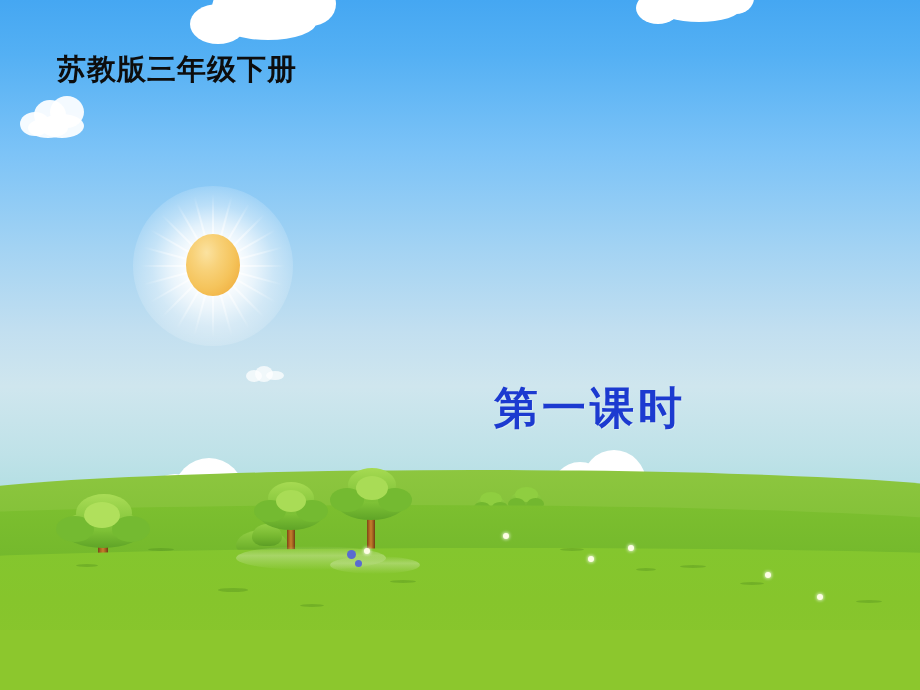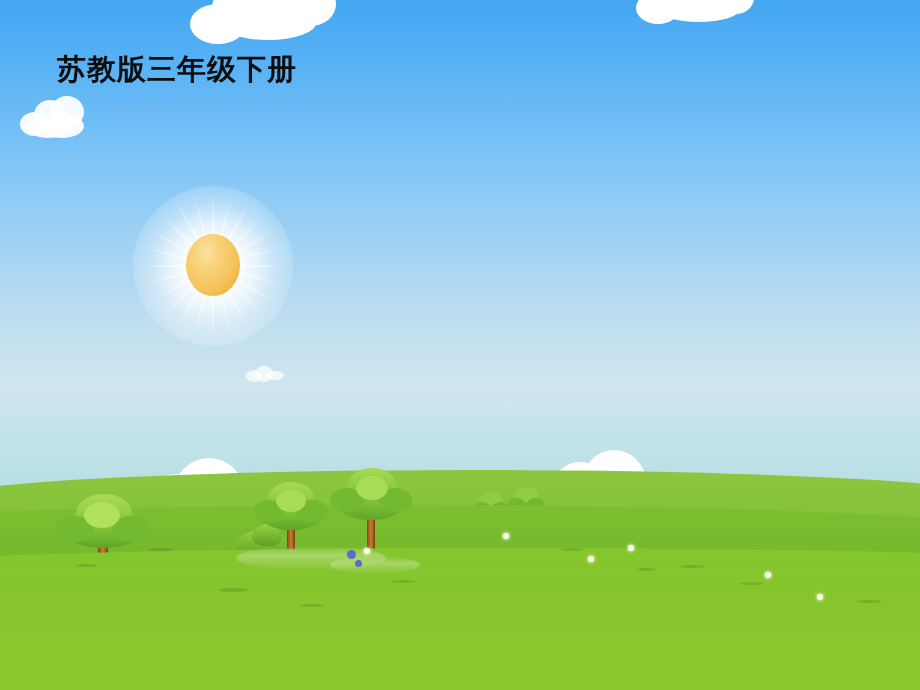--- a/index.html
+++ b/index.html
@@ -381,14 +381,15 @@
   <div class="flower blue" style="left:355px; top:560px; width:7px; height:7px;"></div>
   <div class="flower" style="left:503px; top:533px;"></div>
   <div class="flower" style="left:628px; top:545px;"></div>
   <div class="flower" style="left:588px; top:556px;"></div>
   <div class="flower" style="left:765px; top:572px;"></div>
   <div class="flower" style="left:817px; top:594px;"></div>
 
   <div id="header-text">苏教版三年级下册</div>
 
 
+  <div id="sub-title">第一课时</div>
 
 </div>
 
 </body></html>

